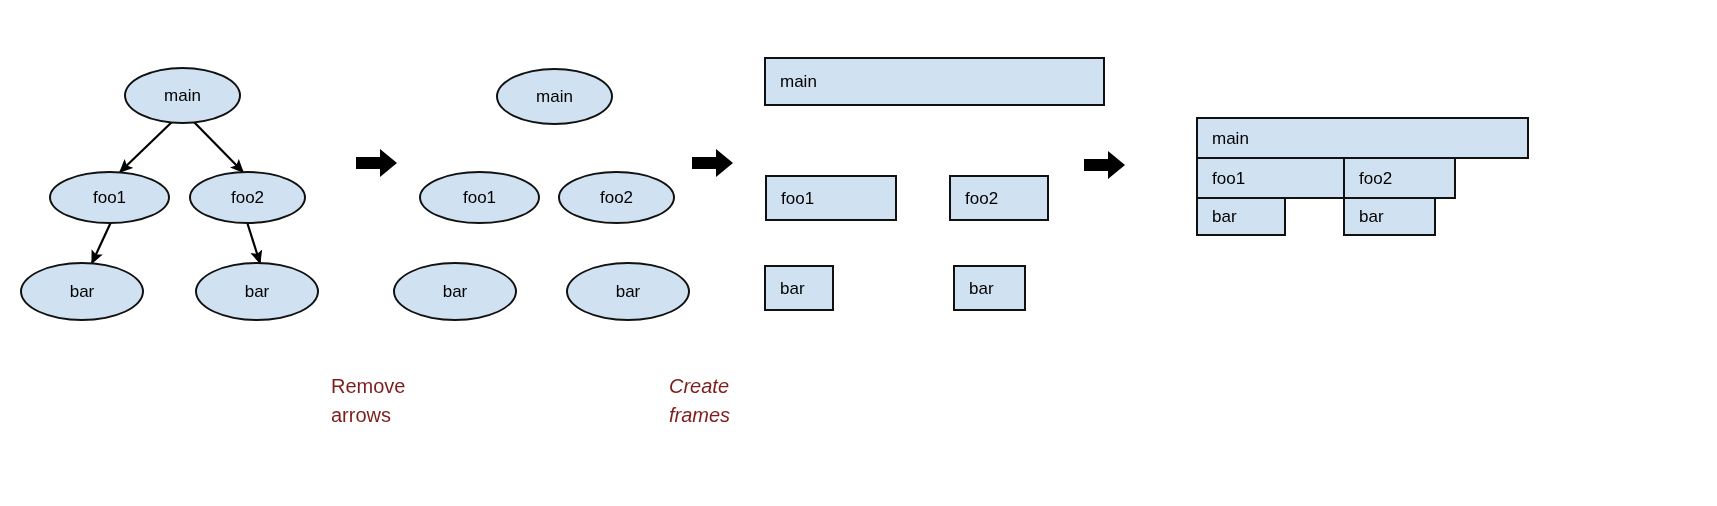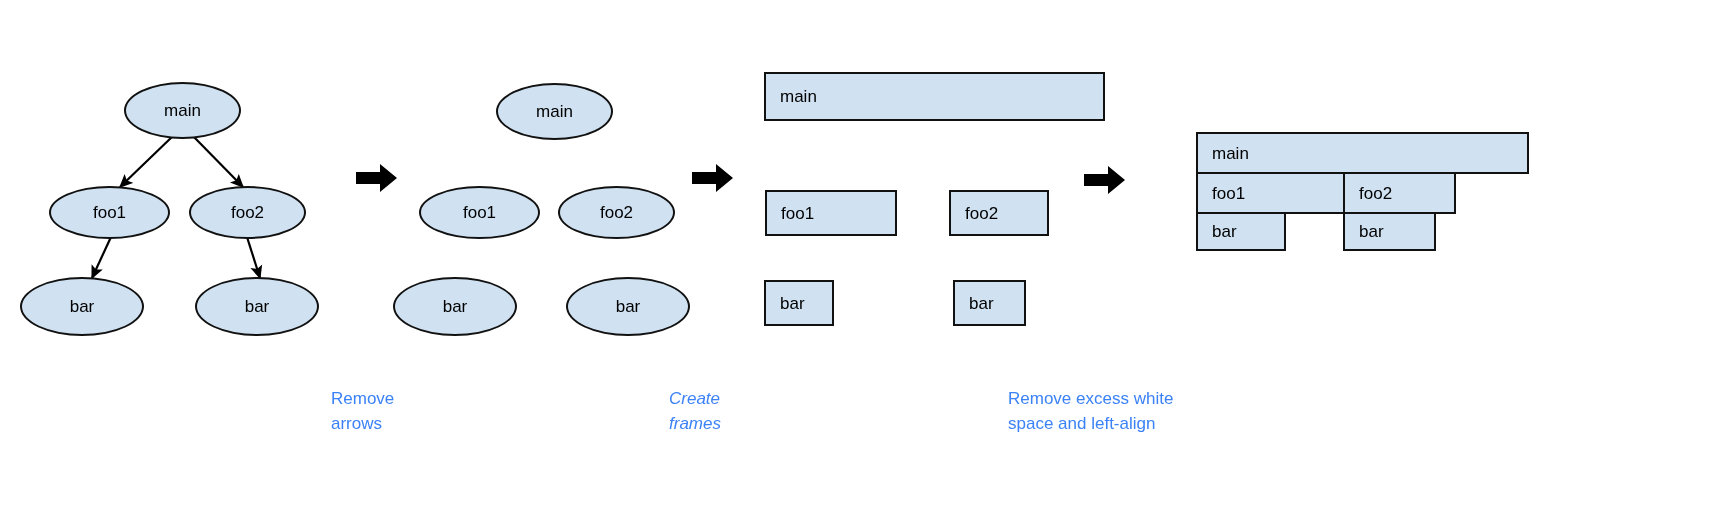--- a/index.html
+++ b/index.html
@@ -10,21 +10,20 @@
   body {
     font-family: "Liberation Sans", sans-serif;
     color: #000000;
   }
   #canvas {
     position: relative;
     width: 1717px;
     height: 471px;
     background: #ffffff;
     overflow: hidden;
-    margin-top: 15px;
   }
   .stage {
     position: absolute;
     top: 0;
     left: 0;
   }
   
   .node-ellipse {
     position: absolute;
     box-sizing: border-box;
@@ -76,23 +75,23 @@
     height: 506px;
     pointer-events: none;
   }
   
   .step-arrow {
     position: absolute;
   }
   
   .caption {
     position: absolute;
-    font-size: 17px;
+    font-size: 20px;
     line-height: 1.45;
-    color: #3b82f6;
+    color: #7f1d1d;
     white-space: pre-line;
   }
 </style>
 </head>
 <body>
 
 <div id="canvas">
 
   <div class="stage">
 
@@ -216,16 +215,14 @@
       <span>bar</span>
     </div>
   </div>
 
   <div class="caption" style="left:331px; top:372px;">Remove
 arrows</div>
 
   <div class="caption" style="left:669px; top:372px;font-style:italic;">Create
 frames</div>
 
-  <div class="caption" style="left:1008px; top:372px;">Remove excess white
-space and left-align</div>
 
 </div>
 
 </body></html>

